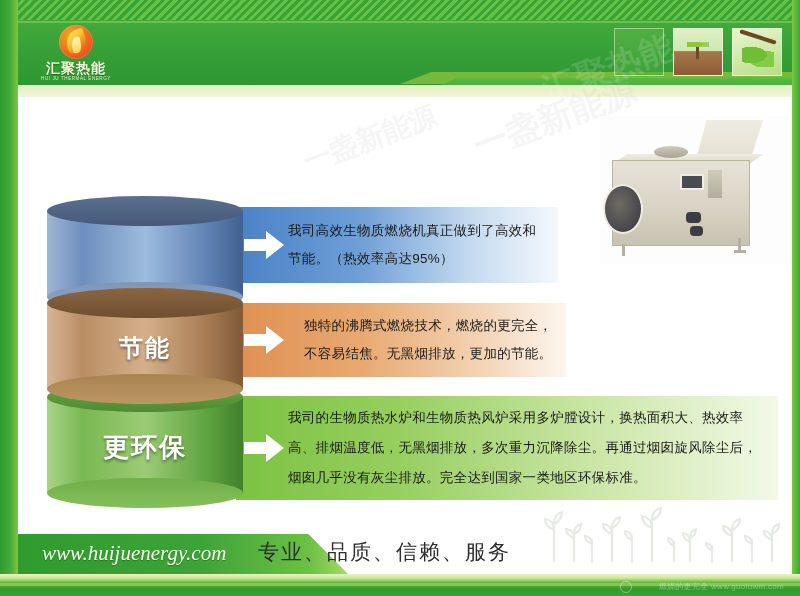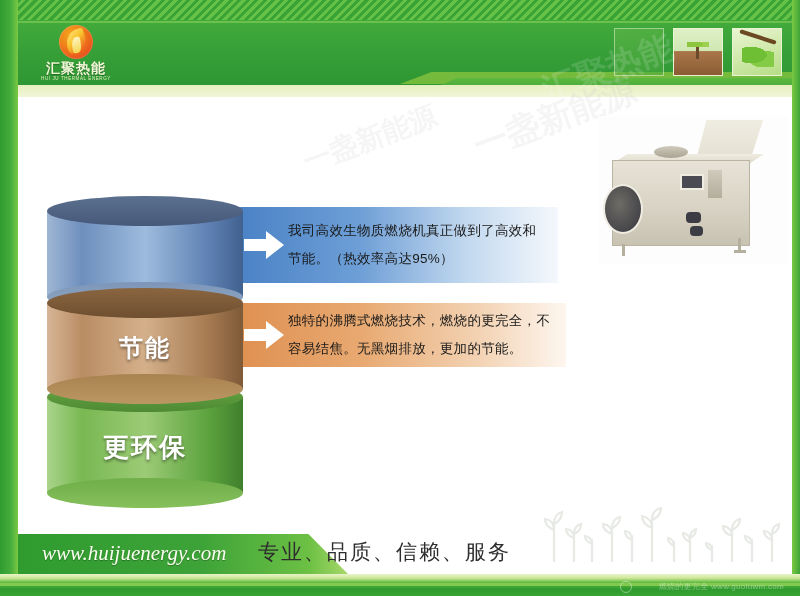--- a/index.html
+++ b/index.html
@@ -147,22 +147,22 @@
 
   
   .panel{position:absolute;left:236px;display:flex;align-items:center;}
   .arrow{flex:0 0 auto;width:52px;height:100%;position:relative;}
   .arrow svg{position:absolute;left:8px;top:50%;transform:translateY(-50%);}
   .ptext{font-size:13.5px;color:#1a1a1a;line-height:28px;letter-spacing:.3px;
     padding-right:12px;}
 
   #panel1{top:207px;width:322px;height:76px;
     background:linear-gradient(90deg,#4a82c6 0%,#6d9ed6 38%,#c3d9ef 72%,#f4f8fc 100%);}
-  #panel2{top:303px;width:330px;height:64px;
-    background:linear-gradient(90deg,#df9051 0%,#e8a971 38%,#f3d3b4 74%,#fdf6ef 100%);}
+  #panel2{top:303px;width:330px;height:74px;
+    background:linear-gradient(90deg,#df9051 0%,#e8a971 38%,#f3d3b4 74%,#fdf6ef 100%);gap:16px;}
   #panel3{top:396px;width:542px;height:104px;
     background:linear-gradient(90deg,#7cc242 0%,#97cf5f 30%,#cbe6a6 66%,#f2f9e7 100%);}
   #panel3 .ptext{line-height:30px;}
 
   
   .sprouts{position:absolute;left:540px;top:500px;width:250px;height:62px;
     opacity:.5;}
   .footer-url-wrap{position:absolute;left:18px;bottom:22px;width:330px;height:40px;
     background:linear-gradient(90deg,#2f9b2f 0%,#3da338 55%,#6cc044 88%,#a8d86a 100%);
     clip-path:polygon(0 0,88% 0,100% 100%,0 100%);}
@@ -234,20 +234,28 @@
 
   <div class="panel" id="panel2">
     <div class="arrow">
       <svg width="40" height="30" viewBox="0 0 40 30">
           <polygon points="0,9 22,9 22,1 40,15 22,29 22,21 0,21" fill="#ffffff"></polygon>
         </svg>
     </div>
     <div class="ptext">独特的沸腾式燃烧技术，燃烧的更完全，不容易结焦。无黑烟排放，更加的节能。</div>
   </div>
 
+  <div class="panel" id="panel3">
+    <div class="arrow">
+      <svg width="40" height="30" viewBox="0 0 40 30">
+          <polygon points="0,9 22,9 22,1 40,15 22,29 22,21 0,21" fill="#ffffff"></polygon>
+        </svg>
+    </div>
+    <div class="ptext">我司的生物质热水炉和生物质热风炉采用多炉膛设计，换热面积大、热效率高、排烟温度低，无黑烟排放，多次重力沉降除尘。再通过烟囱旋风除尘后，烟囱几乎没有灰尘排放。完全达到国家一类地区环保标准。</div>
+  </div>
 
   <div class="cyl" id="cyl1">
     <div class="side"></div>
     <div class="bot"></div>
     <div class="top"></div>
   </div>
 
   <div class="cyl" id="cyl3">
     <div class="side"></div>
     <div class="bot"></div>

